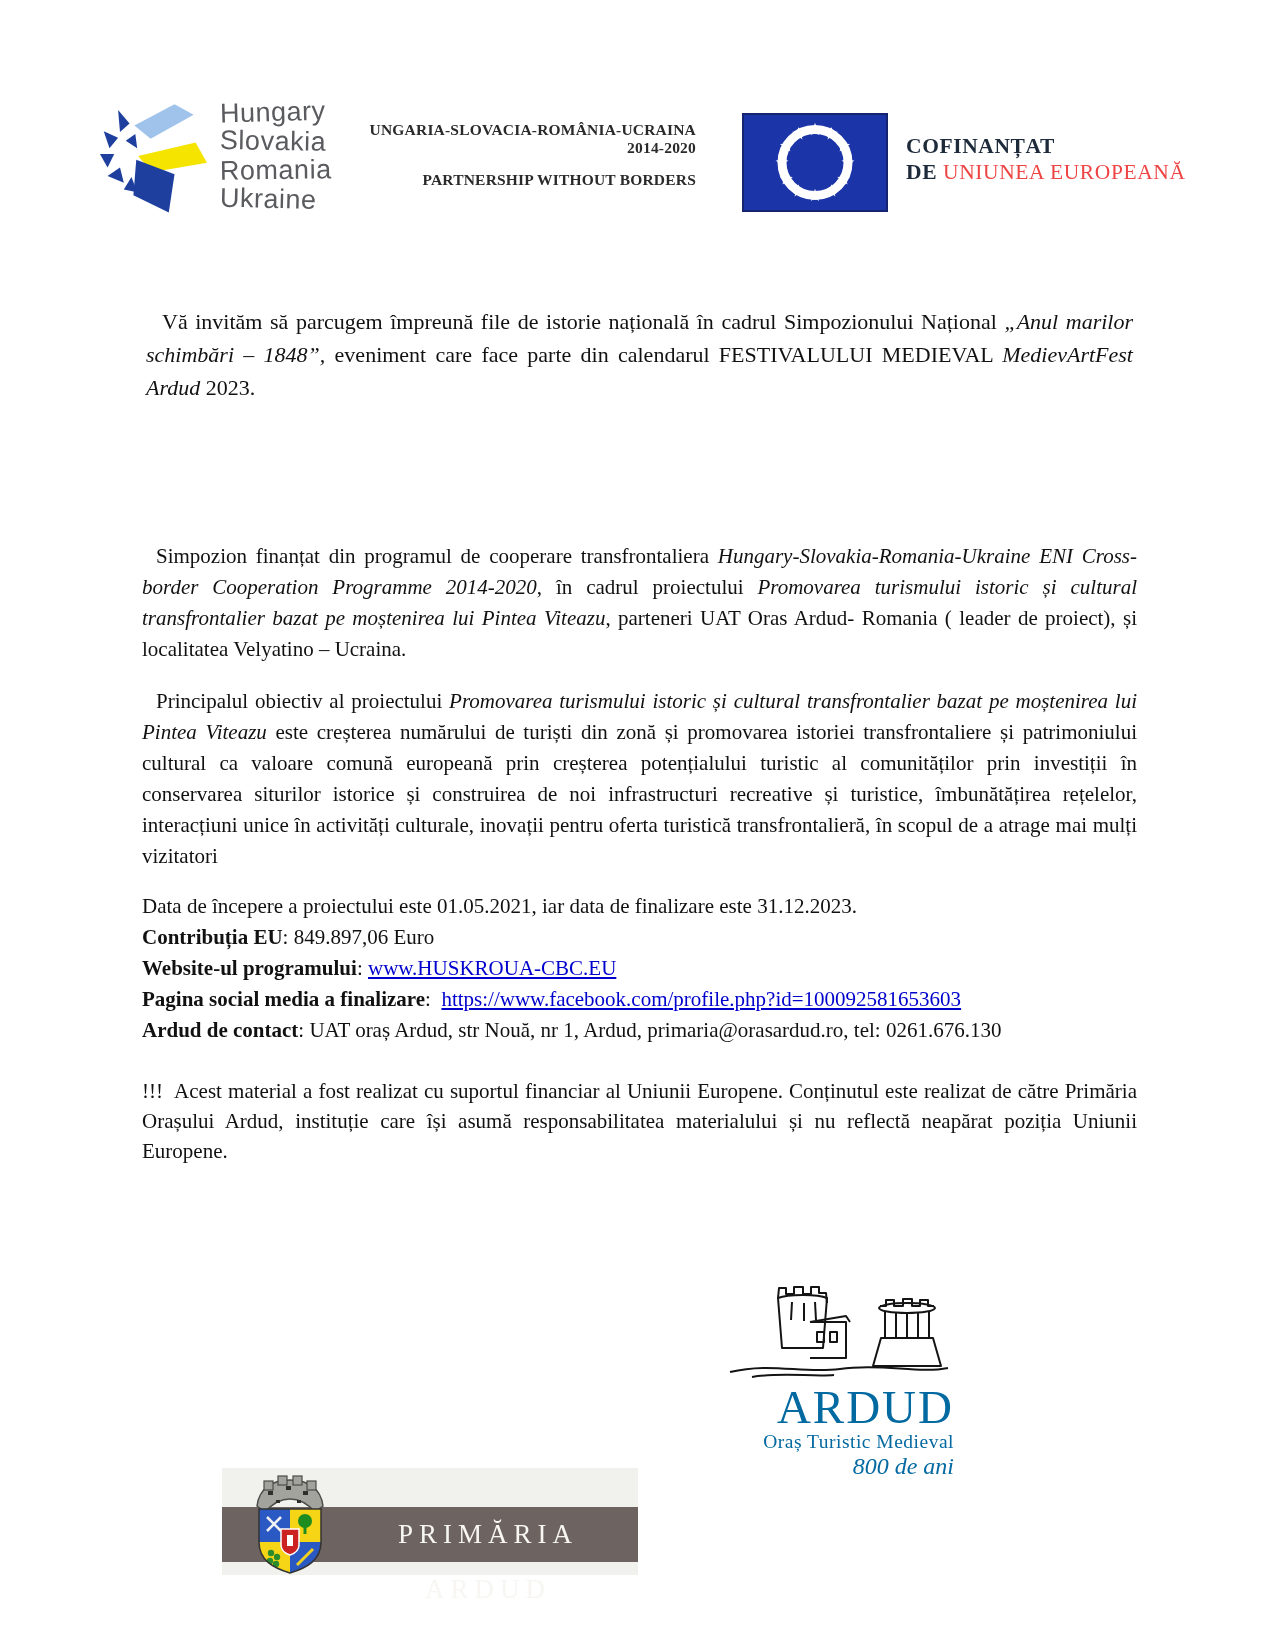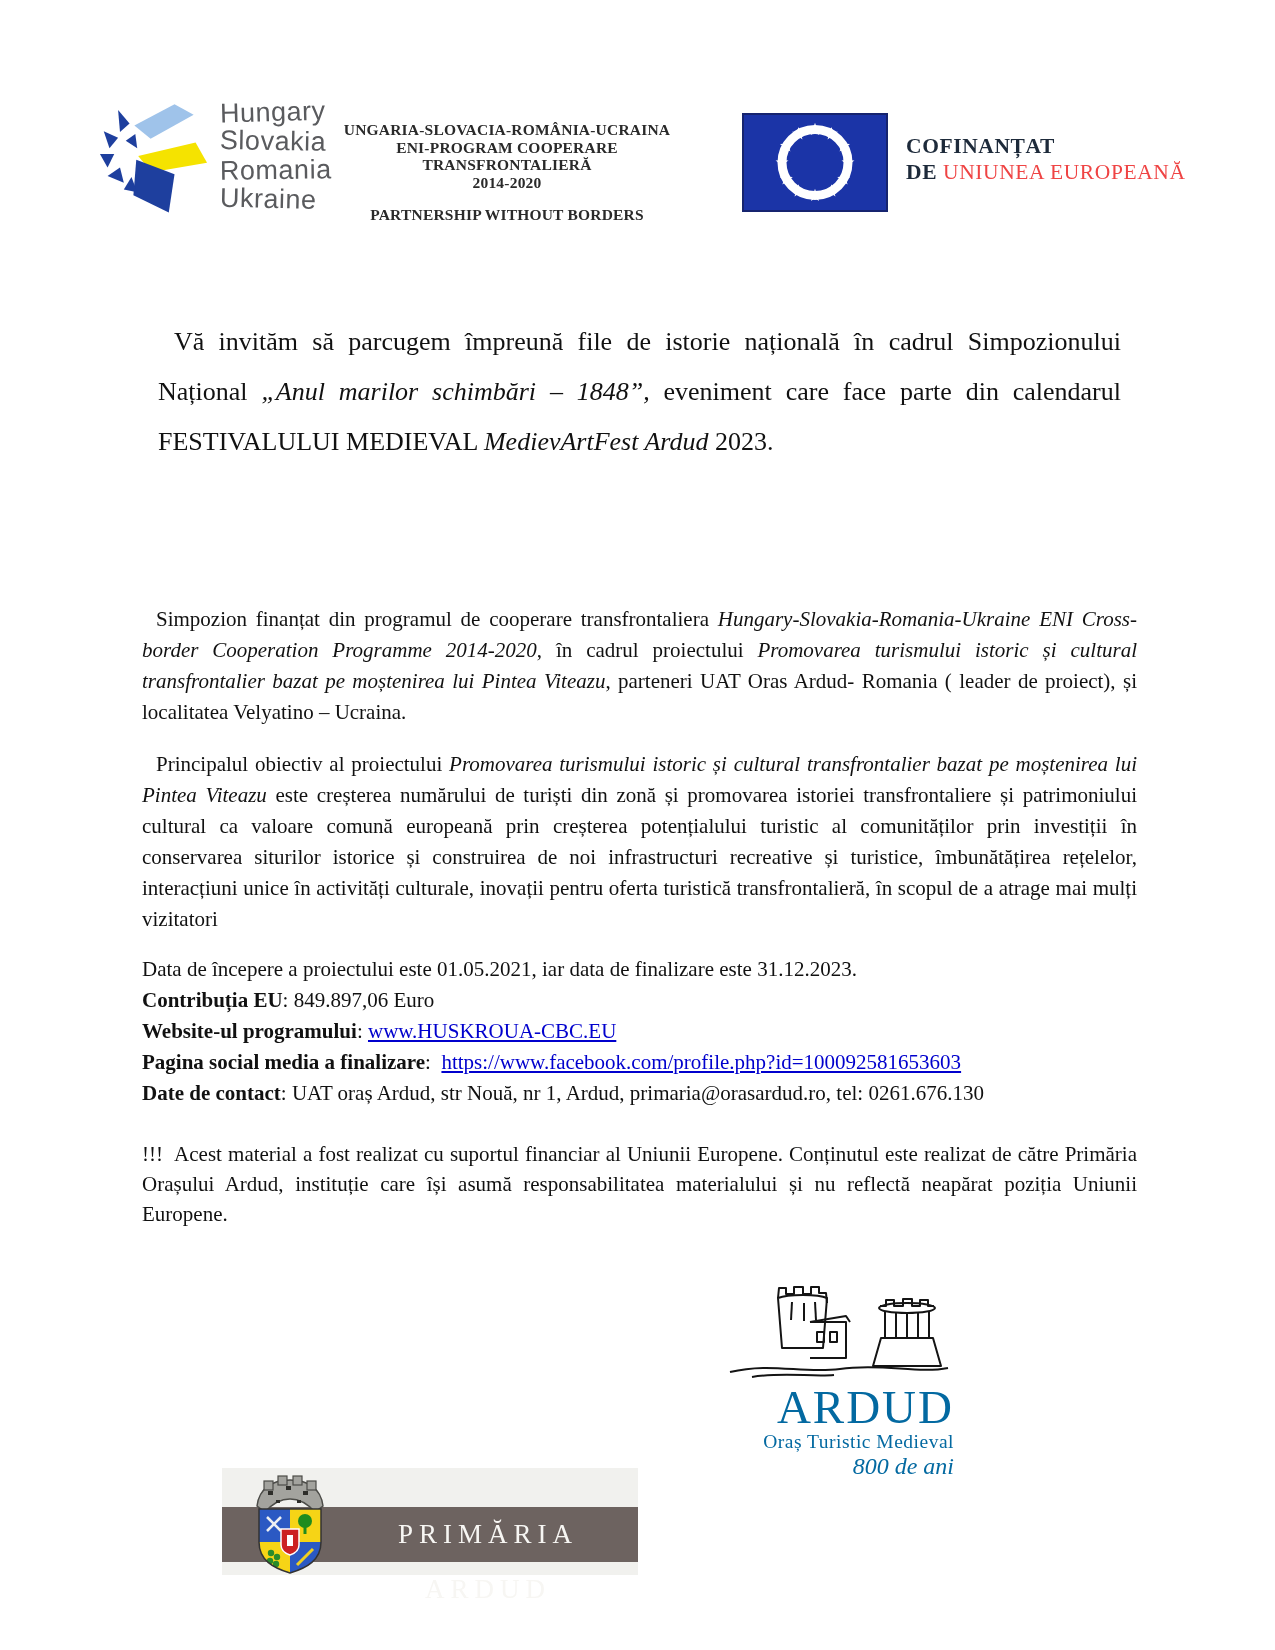--- a/index.html
+++ b/index.html
@@ -9,32 +9,32 @@
   
   .hsru-logo { position:absolute; left:98px; top:96px; display:flex; gap:12px; }
   .hsru-mark { width:110px; height:120px; }
   .hsru-words { font-family:"Liberation Sans", sans-serif; color:#5a5b5e; font-size:27px;
                 line-height:29px; letter-spacing:0.5px; padding-top:2px; }
   .hsru-words div:nth-child(1){ transform:rotate(-1.5deg); }
   .hsru-words div:nth-child(2){ transform:rotate(1deg); }
   .hsru-words div:nth-child(3){ transform:rotate(-0.7deg); }
   .hsru-words div:nth-child(4){ transform:rotate(1.4deg); }
 
-  .program-title { position:absolute; left:318px; top:121px; width:378px; text-align:center;
+  .program-title { position:absolute; left:318px; top:121px; width:378px; text-align:right;
                    font-weight:bold; font-size:15.5px; line-height:17.5px; color:#2a2a2a; letter-spacing:0.2px; }
   .program-title .gap { margin-top:15px; }
 
   .eu-flag { position:absolute; left:742px; top:113px; width:146px; height:99px; }
   .eu-text { position:absolute; left:906px; top:133px; font-size:21.5px; line-height:26px;
              letter-spacing:0.6px; color:#1d2a3a; font-weight:bold; white-space:nowrap; }
   .eu-text .light { font-weight:normal; color:#ef4444; }
 
   
   .content { position:absolute; left:142px; top:301px; width:995px; }
-  .p1 { font-size:26px; line-height:50px; text-align:justify; text-indent:16px; margin:16px; }
+  .p1 { font-size:22px; line-height:33px; text-align:justify; text-indent:16px; margin:4px; }
   .p2 { margin:137px 0 0 0; font-size:21px; line-height:31px; text-align:justify; text-indent:14px; }
   .p3 { margin:21px 0 0 0;  font-size:21px; line-height:31px; text-align:justify; text-indent:14px; }
   .details { margin-top:19px; font-size:21px; line-height:31px; }
   .disclaimer { margin:30px 0 0 0; font-size:21px; line-height:30px; text-align:justify; }
   .doc-link { color:var(--link_blue,#0000cd); text-decoration:underline; cursor:pointer; }
 
   
   .primaria-banner { position:absolute; left:222px; top:1468px; width:416px; height:107px; background:#f1f1ee; }
   .primaria-band  { position:absolute; left:0; top:39px; width:416px; height:55px;
                     background:var(--banner_brown,#6d6360); }
@@ -71,21 +71,20 @@
     <div class="hsru-words">
       <div>Hungary</div>
       <div>Slovakia</div>
       <div>Romania</div>
       <div>Ukraine</div>
     </div>
   </div>
 
   <div class="program-title">
     <div>UNGARIA-SLOVACIA-ROMÂNIA-UCRAINA</div>
-    <div>ENI-PROGRAM COOPERARE TRANSFRONTALIERĂ</div>
     <div>2014-2020</div>
     <div class="gap">PARTNERSHIP WITHOUT BORDERS</div>
   </div>
 
   <svg class="eu-flag" viewBox="0 0 146 99">
     <rect x="1" y="1" width="144" height="97" style="fill:var(--eu_blue,#1b34a7)" stroke="#16246f" stroke-width="2"></rect>
     <circle cx="73" cy="49.5" r="33" fill="none" stroke="#ffffff" stroke-width="9"></circle>
     <g fill="#ffffff">
       <path transform="translate(73,16.5)" d="M0,-6.8 L1.6,-2.2 L6.47,-2.1 L2.59,0.84 L4,5.5 L0,2.72 L-4,5.5 L-2.59,0.84 L-6.47,-2.1 L-1.6,-2.2 Z"></path>
       <path transform="translate(89.5,20.9)" d="M0,-6.8 L1.6,-2.2 L6.47,-2.1 L2.59,0.84 L4,5.5 L0,2.72 L-4,5.5 L-2.59,0.84 L-6.47,-2.1 L-1.6,-2.2 Z"></path>
@@ -110,21 +109,21 @@
   <div class="content">
     <p class="p1"><span>Vă invităm să parcugem împreună file de istorie națională în cadrul Simpozionului Național </span><span style="font-style: italic;">„Anul marilor schimbări – 1848”,</span><span> eveniment care face parte din calendarul FESTIVALULUI MEDIEVAL </span><span style="font-style: italic;">MedievArtFest Ardud</span><span> 2023.</span></p>
     <p class="p2"><span>Simpozion finanțat din programul de cooperare transfrontaliera </span><span style="font-style: italic;">Hungary-Slovakia-Romania-Ukraine ENI Cross-border Cooperation Programme 2014-2020</span><span>, în cadrul proiectului </span><span style="font-style: italic;">Promovarea turismului istoric și cultural transfrontalier bazat pe moștenirea lui Pintea Viteazu</span><span>, parteneri UAT Oras Ardud- Romania ( leader de proiect), și localitatea Velyatino – Ucraina.</span></p>
     <p class="p3"><span>Principalul obiectiv al proiectului </span><span style="font-style: italic;">Promovarea turismului istoric și cultural transfrontalier bazat pe moștenirea lui Pintea Viteazu</span><span> este creșterea numărului de turiști din zonă și promovarea istoriei transfrontaliere și patrimoniului cultural ca valoare comună europeană prin creșterea potențialului turistic al comunităților prin investiții în conservarea siturilor istorice și construirea de noi infrastructuri recreative și turistice, îmbunătățirea rețelelor, interacțiuni unice în activități culturale, inovații pentru oferta turistică transfrontalieră, în scopul de a atrage mai mulți vizitatori</span></p>
 
     <div class="details">
       <div><span>Data de începere a proiectului este 01.05.2021, iar data de finalizare este 31.12.2023.</span></div>
       <div><span style="font-weight: bold;">Contribuția EU</span><span>: 849.897,06 Euro</span></div>
       <div><span style="font-weight: bold;">Website-ul programului</span><span>: </span><a class="doc-link">www.HUSKROUA-CBC.EU</a></div>
       <div><span style="font-weight: bold;">Pagina social media a finalizare</span><span>:&nbsp; </span><a class="doc-link">https://www.facebook.com/profile.php?id=100092581653603</a></div>
-      <div><span style="font-weight: bold;">Date de contact</span><span>: UAT oraș Ardud, str Nouă, nr 1, Ardud, primaria@orasardud.ro, tel: 0261.676.130</span></div>
+      <div><span style="font-weight: bold;">Ardud de contact</span><span>: UAT oraș Ardud, str Nouă, nr 1, Ardud, primaria@orasardud.ro, tel: 0261.676.130</span></div>
     </div>
 
     <p class="disclaimer"><span>!!!&nbsp; Acest material a fost realizat cu suportul financiar al Uniunii Europene. Conținutul este realizat de către Primăria Orașului Ardud, instituție care își asumă responsabilitatea materialului și nu reflectă neapărat poziția Uniunii Europene.</span></p>
   </div>
 
   <div class="primaria-banner">
     <div class="primaria-band"></div>
     <svg class="coa" viewBox="0 0 90 102">
       <path d="M12,33 C14,15 28,7 45,7 C62,7 76,15 78,33 L70,39 C62,30 54,26 45,26 C36,26 28,30 20,39 Z" fill="#a3a39e" stroke="#4c4c48" stroke-width="1.5"></path>
       <g fill="#a3a39e" stroke="#4c4c48" stroke-width="1.2">

